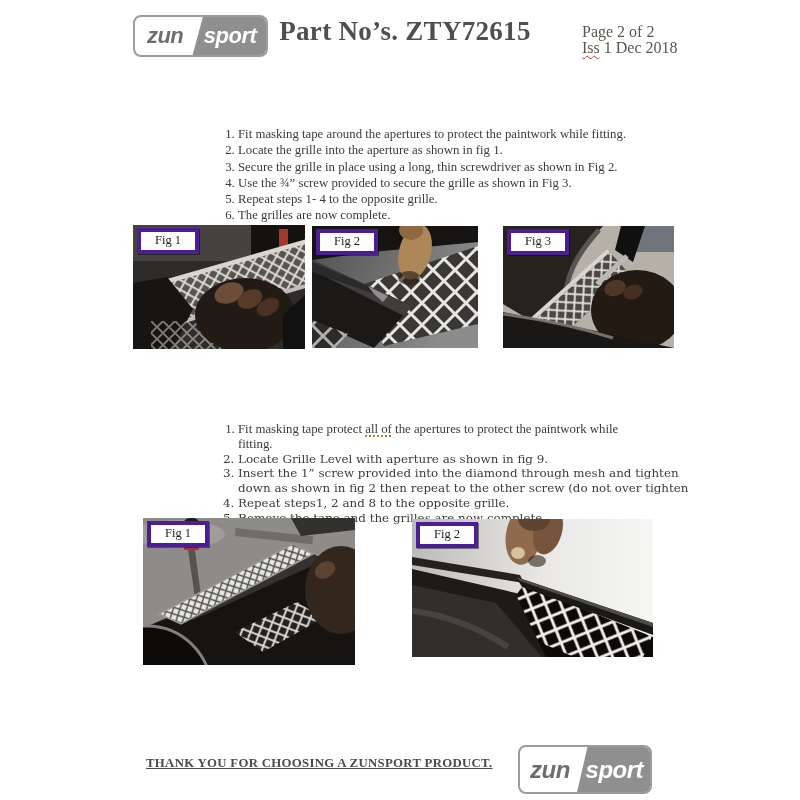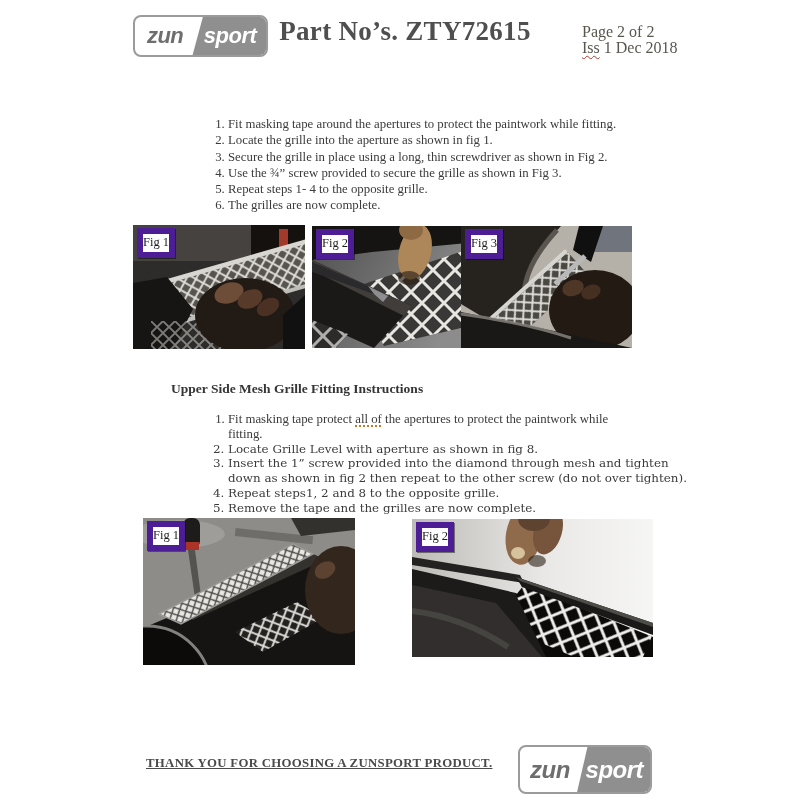--- a/index.html
+++ b/index.html
@@ -24,38 +24,38 @@
          font-size:27px;font-weight:bold;color:#4f4f4f;letter-spacing:0.3px;}
   .pageinfo{position:absolute;left:582px;top:24px;font-size:16px;line-height:15.5px;color:#59564e;}
   .iss{text-decoration-line:underline;text-decoration-style:wavy;text-decoration-color:#b83a2e;
        text-decoration-thickness:1px;text-underline-offset:2px;}
 
   
   .h1{position:absolute;font-weight:bold;font-size:13.5px;color:#353535;}
   .h1-s1{left:171px;top:88px;}
   .h1-s2{left:171px;top:381px;}
 
-  ol.steps{position:absolute;margin:6px;padding-left:19px;list-style:decimal;}
+  ol.steps{position:absolute;margin:16px;padding-left:19px;list-style:decimal;}
   ol.steps li{white-space:pre-wrap;}
   ol.s1{left:203px;top:110px;width:450px;font-size:12.8px;line-height:16.3px;}
   ol.s2{left:203px;top:406px;width:495px;font-size:11.9px;line-height:14.8px;font-family:"DejaVu Serif",serif;}
   ol.s2 li.first{font-family:"Liberation Serif",serif;font-size:12.8px;}
   .marked{text-decoration-line:underline;text-decoration-style:dotted;text-decoration-color:#c07a30;
           text-decoration-thickness:1.5px;text-underline-offset:2px;}
 
   
   .fig{position:absolute;}
   .fig svg{display:block;width:100%;height:100%;}
   .f11{left:133px;top:225px;width:172px;height:124px;}
   .f12{left:312px;top:226px;width:166px;height:122px;}
-  .f13{left:461px;top:226px;width:171px;height:122px;}
+  .f13{left:503px;top:226px;width:171px;height:122px;}
   .f21{left:143px;top:518px;width:212px;height:147px;}
   .f22{left:412px;top:519px;width:241px;height:138px;}
-  .figlabel{position:absolute;left:4px;top:3px;background:#fdfdfd;border:6px solid #4c1d95;
-            box-shadow:1px 1px 0 rgba(0,0,0,0.45);padding:1px 0 2px;font-size:12.5px;color:#1d1d1d;}
+  .figlabel{position:absolute;left:4px;top:3px;background:#fdfdfd;border:4px solid #4c1d95;
+            box-shadow:1px 1px 0 rgba(0,0,0,0.45);padding:1px 14px 2px;font-size:12.5px;color:#1d1d1d;}
 
   
   .thanks{position:absolute;left:146px;top:756px;font-size:12.8px;font-weight:bold;color:#4a4a4a;
           text-decoration:underline;letter-spacing:0.3px;}
 </style>
 </head>
 <body>
 
 <div class="page">
 
@@ -154,25 +154,24 @@
       <line x1="124" y1="30" x2="94" y2="58" stroke="#b9b9b9" stroke-width="5"></line>
       <ellipse cx="134" cy="84" rx="46" ry="40" fill="#221a13"></ellipse>
       <ellipse cx="112" cy="62" rx="11" ry="8" fill="#4f3727" transform="rotate(-18 112 62)"></ellipse>
       <ellipse cx="130" cy="66" rx="10" ry="7" fill="#452f21" transform="rotate(-22 130 66)"></ellipse>
       <polygon points="0,86 70,100 171,122 0,122" fill="#1a1816"></polygon>
       <path d="M0 88 Q60 96 110 112" stroke="#8b8781" stroke-width="3" fill="none" opacity="0.8"></path>
     </svg>
     <div class="figlabel">Fig 3</div>
   </div>
 
-  <div class="h1 h1-s2">Upper Side Mesh Grille Fitting Instructions</div>
   <ol class="steps s2">
     <li class="first"><span>Fit masking tape protect </span><span class="marked">all of</span><span> the apertures to protect the paintwork while
 fitting.</span></li>
-    <li><span>Locate Grille Level with aperture as shown in fig 8.</span></li>
+    <li><span>Locate Grille Level with aperture as shown in fig 9.</span></li>
     <li><span>Insert the 1” screw provided into the diamond through mesh and tighten
 down as shown in fig 2 then repeat to the other screw (do not over tighten).</span></li>
     <li><span>Repeat steps1, 2 and 8 to the opposite grille.</span></li>
     <li><span>Remove the tape and the grilles are now complete.</span></li>
   </ol>
 
   <div class="fig f21">
     <svg viewBox="0 0 212 147">
       <defs>
         <pattern id="p21s" width="12" height="12" patternUnits="userSpaceOnUse">

